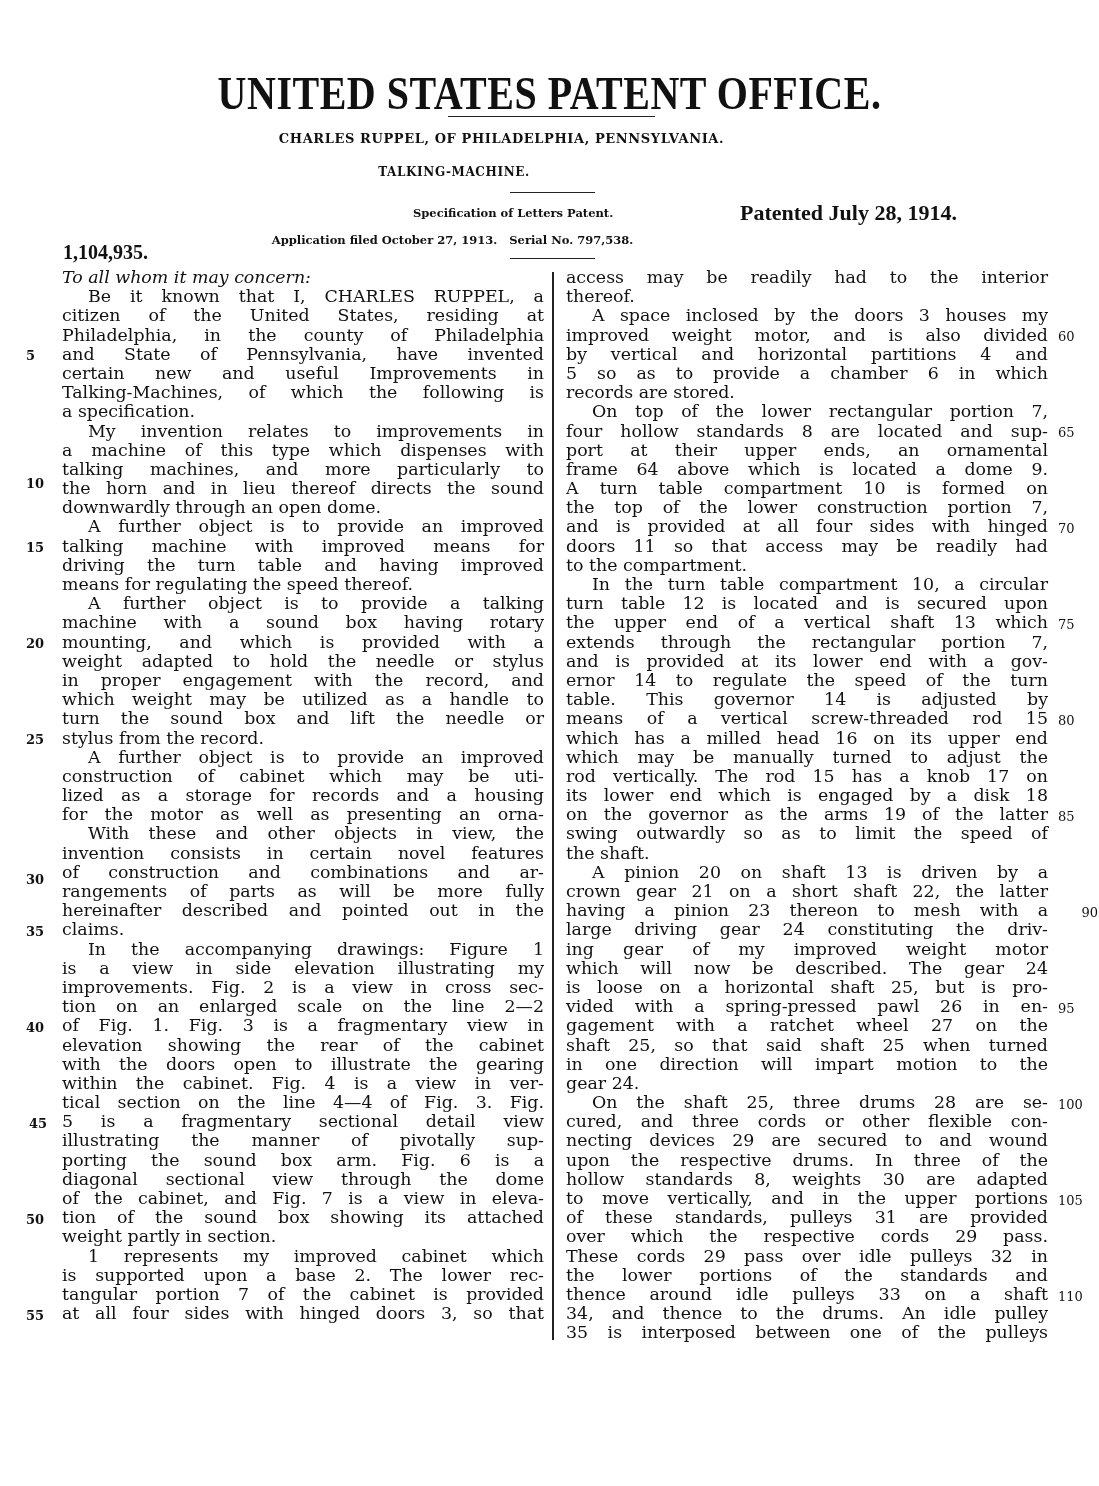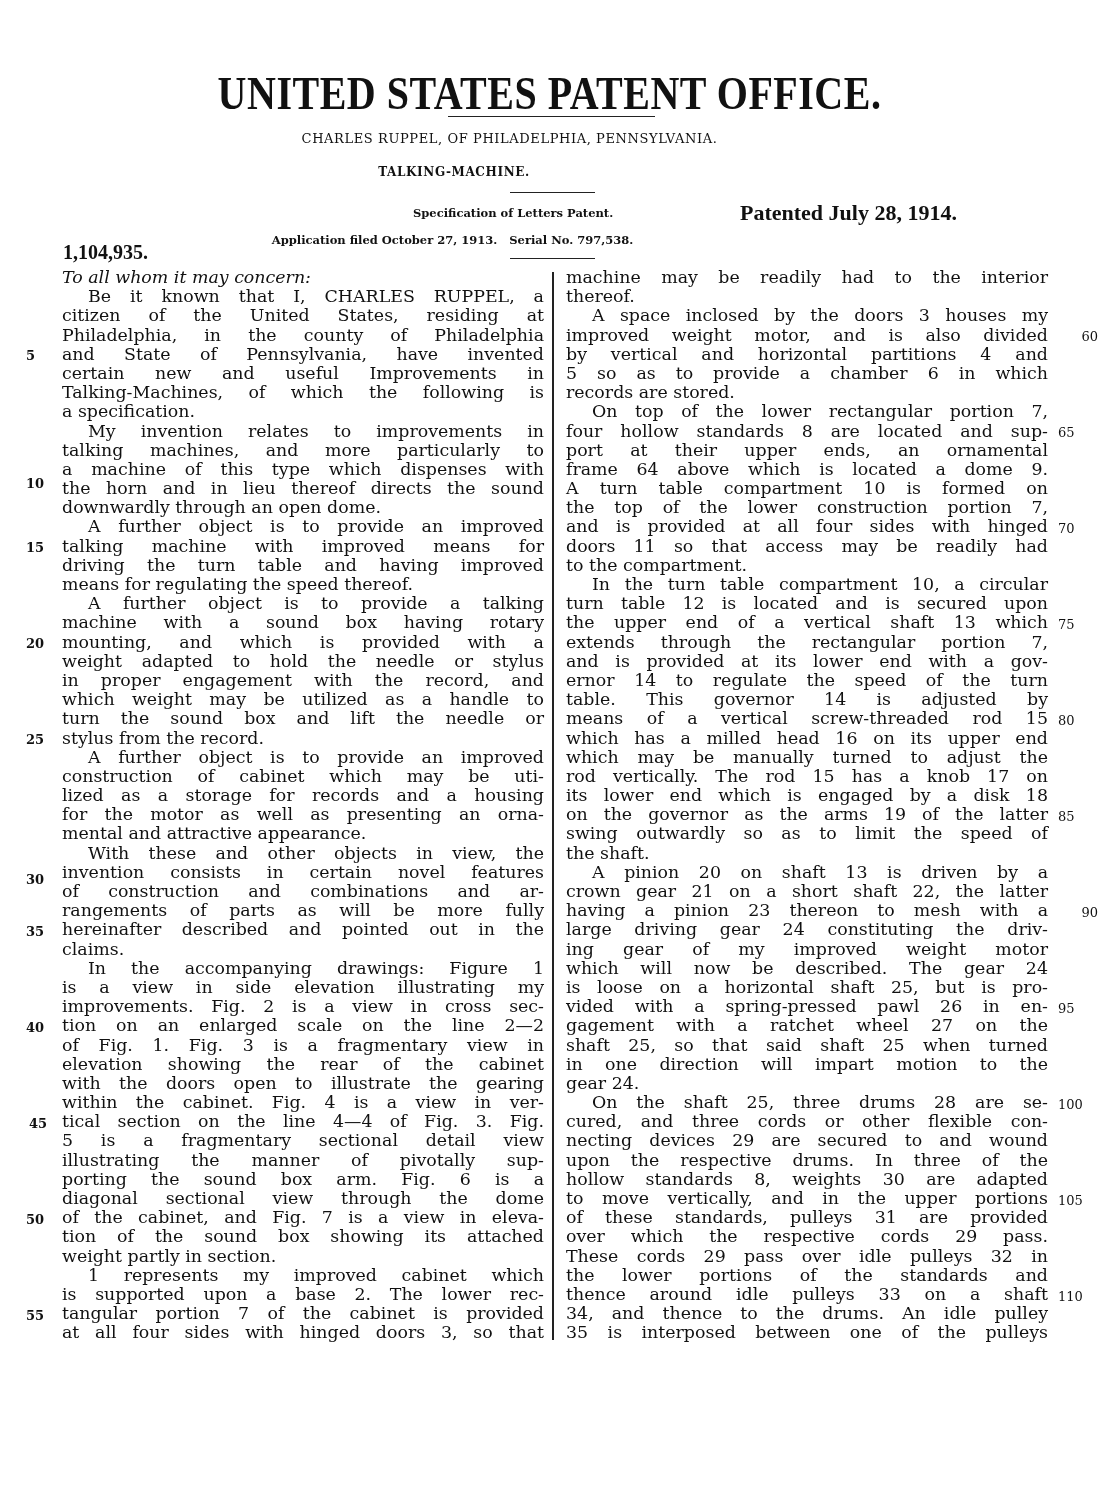--- a/index.html
+++ b/index.html
@@ -1,20 +1,20 @@
 <!DOCTYPE html>
 <html><head>
 <meta charset="utf-8">
 <style>
   html, body { margin: 0; padding: 0; background: #ffffff; }
   body { width: 1099px; height: 1486px; position: relative; overflow: hidden; color: #111; font-family: "DejaVu Serif", serif; }
   .abs { position: absolute; }
   .title { left: 0; width: 1099px; top: 66px; text-align: center; font-family: "Liberation Serif", serif; font-weight: bold; font-size: 40px; letter-spacing: 0.5px; transform: scaleY(1.15); transform-origin: top center; }
   .rule { height: 1px; background: #222; }
-  .inventor { left: 8px; width: 1003px; top: 131px; text-align: center; font-family: "DejaVu Serif", serif; font-weight: normal; font-size: 13px; letter-spacing: 0.6px; }
+  .inventor { left: 0; width: 1003px; top: 131px; text-align: center; font-family: "DejaVu Serif", serif; font-weight: bold; font-size: 13px; letter-spacing: 0.6px; }
   .subject { left: 0; width: 908px; top: 165px; text-align: center; font-family: "DejaVu Serif", serif; font-weight: bold; font-size: 12px; letter-spacing: 0.6px; }
   .patno { left: 63px; top: 203px; font-family: "Liberation Serif", serif; font-weight: bold; font-size: 20px; margin-top: 38px; }
   .spec { left: 413px; top: 206px; font-family: "DejaVu Serif", serif; font-weight: bold; font-size: 11.5px; }
   .patented { left: 740px; top: 200px; font-family: "Liberation Serif", serif; font-weight: bold; font-size: 22px; }
   .appfiled { left: 0; width: 905px; top: 233px; text-align: center; font-family: "DejaVu Serif", serif; font-weight: bold; font-size: 11.5px; }
   .col { top: 268px; width: 482px; font-family: "DejaVu Serif", serif; font-size: 17.4px; line-height: 19.2px; }
   .col.left { left: 62px; }
   .col.right { left: 566px; }
   .ln { display: block; white-space: nowrap; text-align: justify; text-align-last: justify; height: 19.2px; overflow: visible; }
   .ln.last { text-align-last: left; }
@@ -42,41 +42,40 @@
 <div class="abs col left" id="leftcol">
   <span class="ln last salut">To all whom it may concern:</span>
 <span class="ln indent">Be it known that I, CHARLES RUPPEL, a</span>
     <span class="ln">citizen of the United States, residing at</span>
     <span class="ln">Philadelphia, in the county of Philadelphia</span>
     <span class="ln">and State of Pennsylvania, have invented</span>
     <span class="ln">certain new and useful Improvements in</span>
     <span class="ln">Talking-Machines, of which the following is</span>
     <span class="ln last">a specification.</span>
     <span class="ln indent">My invention relates to improvements in</span>
+    <span class="ln">a machine of this type which dispenses with</span>
     <span class="ln">talking machines, and more particularly to</span>
-    <span class="ln">a machine of this type which dispenses with</span>
     <span class="ln">the horn and in lieu thereof directs the sound</span>
     <span class="ln last">downwardly through an open dome.</span>
     <span class="ln indent">A further object is to provide an improved</span>
     <span class="ln">talking machine with improved means for</span>
     <span class="ln">driving the turn table and having improved</span>
     <span class="ln last">means for regulating the speed thereof.</span>
     <span class="ln indent">A further object is to provide a talking</span>
     <span class="ln">machine with a sound box having rotary</span>
     <span class="ln">mounting, and which is provided with a</span>
     <span class="ln">weight adapted to hold the needle or stylus</span>
     <span class="ln">in proper engagement with the record, and</span>
     <span class="ln">which weight may be utilized as a handle to</span>
     <span class="ln">turn the sound box and lift the needle or</span>
     <span class="ln last">stylus from the record.</span>
     <span class="ln indent">A further object is to provide an improved</span>
     <span class="ln">construction of cabinet which may be uti-</span>
     <span class="ln">lized as a storage for records and a housing</span>
     <span class="ln">for the motor as well as presenting an orna-</span>
-    <span class="ln last">mental and attractive appearance.</span>
     <span class="ln indent">With these and other objects in view, the</span>
     <span class="ln">invention consists in certain novel features</span>
     <span class="ln">of construction and combinations and ar-</span>
     <span class="ln">rangements of parts as will be more fully</span>
     <span class="ln">hereinafter described and pointed out in the</span>
     <span class="ln last">claims.</span>
     <span class="ln indent">In the accompanying drawings: Figure 1</span>
     <span class="ln">is a view in side elevation illustrating my</span>
     <span class="ln">improvements. Fig. 2 is a view in cross sec-</span>
     <span class="ln">tion on an enlarged scale on the line 2—2</span>
@@ -94,21 +93,21 @@
     <span class="ln last">weight partly in section.</span>
     <span class="ln indent">1 represents my improved cabinet which</span>
     <span class="ln">is supported upon a base 2. The lower rec-</span>
     <span class="ln">tangular portion 7 of the cabinet is provided</span>
     <span class="ln">at all four sides with hinged doors 3, so that</span>
   </div>
 
 <div class="abs divider"></div>
 
 <div class="abs col right" id="rightcol">
-    <span class="ln">machine may be readily had to the interior</span>
+    <span class="ln">access may be readily had to the interior</span>
     <span class="ln last">thereof.</span>
     <span class="ln indent">A space inclosed by the doors 3 houses my</span>
     <span class="ln">improved weight motor, and is also divided</span>
     <span class="ln">by vertical and horizontal partitions 4 and</span>
     <span class="ln">5 so as to provide a chamber 6 in which</span>
     <span class="ln last">records are stored.</span>
     <span class="ln indent">On top of the lower rectangular portion 7,</span>
     <span class="ln">four hollow standards 8 are located and sup-</span>
     <span class="ln">port at their upper ends, an ornamental</span>
     <span class="ln">frame 64 above which is located a dome 9.</span>
@@ -166,21 +165,21 @@
     <div class="abs lnum l" style="top: 635.8px;">20</div>
     <div class="abs lnum l" style="top: 731.8px;">25</div>
     <div class="abs lnum l" style="top: 827.8px; margin-top: 44px;">30</div>
     <div class="abs lnum l" style="top: 923.8px;">35</div>
     <div class="abs lnum l" style="top: 1019.8px;">40</div>
     <div class="abs lnum l" style="top: 1115.8px; text-align: center;">45</div>
     <div class="abs lnum l" style="top: 1211.8px;">50</div>
     <div class="abs lnum l" style="top: 1307.8px;">55</div>
   </div>
 <div id="rightnums">
-    <div class="abs lnum r" style="top: 328.6px; text-align: right;">60</div>
+    <div class="abs lnum r" style="top: 328.6px;">60</div>
     <div class="abs lnum r" style="top: 424.6px;">65</div>
     <div class="abs lnum r" style="top: 520.6px;">70</div>
     <div class="abs lnum r" style="top: 616.6px;">75</div>
     <div class="abs lnum r" style="top: 712.6px;">80</div>
     <div class="abs lnum r" style="top: 808.6px;">85</div>
     <div class="abs lnum r" style="top: 904.6px; text-align: right;">90</div>
     <div class="abs lnum r" style="top: 1000.6px;">95</div>
     <div class="abs lnum r" style="top: 1096.6px;">100</div>
     <div class="abs lnum r" style="top: 1192.6px;">105</div>
     <div class="abs lnum r" style="top: 1288.6px;">110</div>

